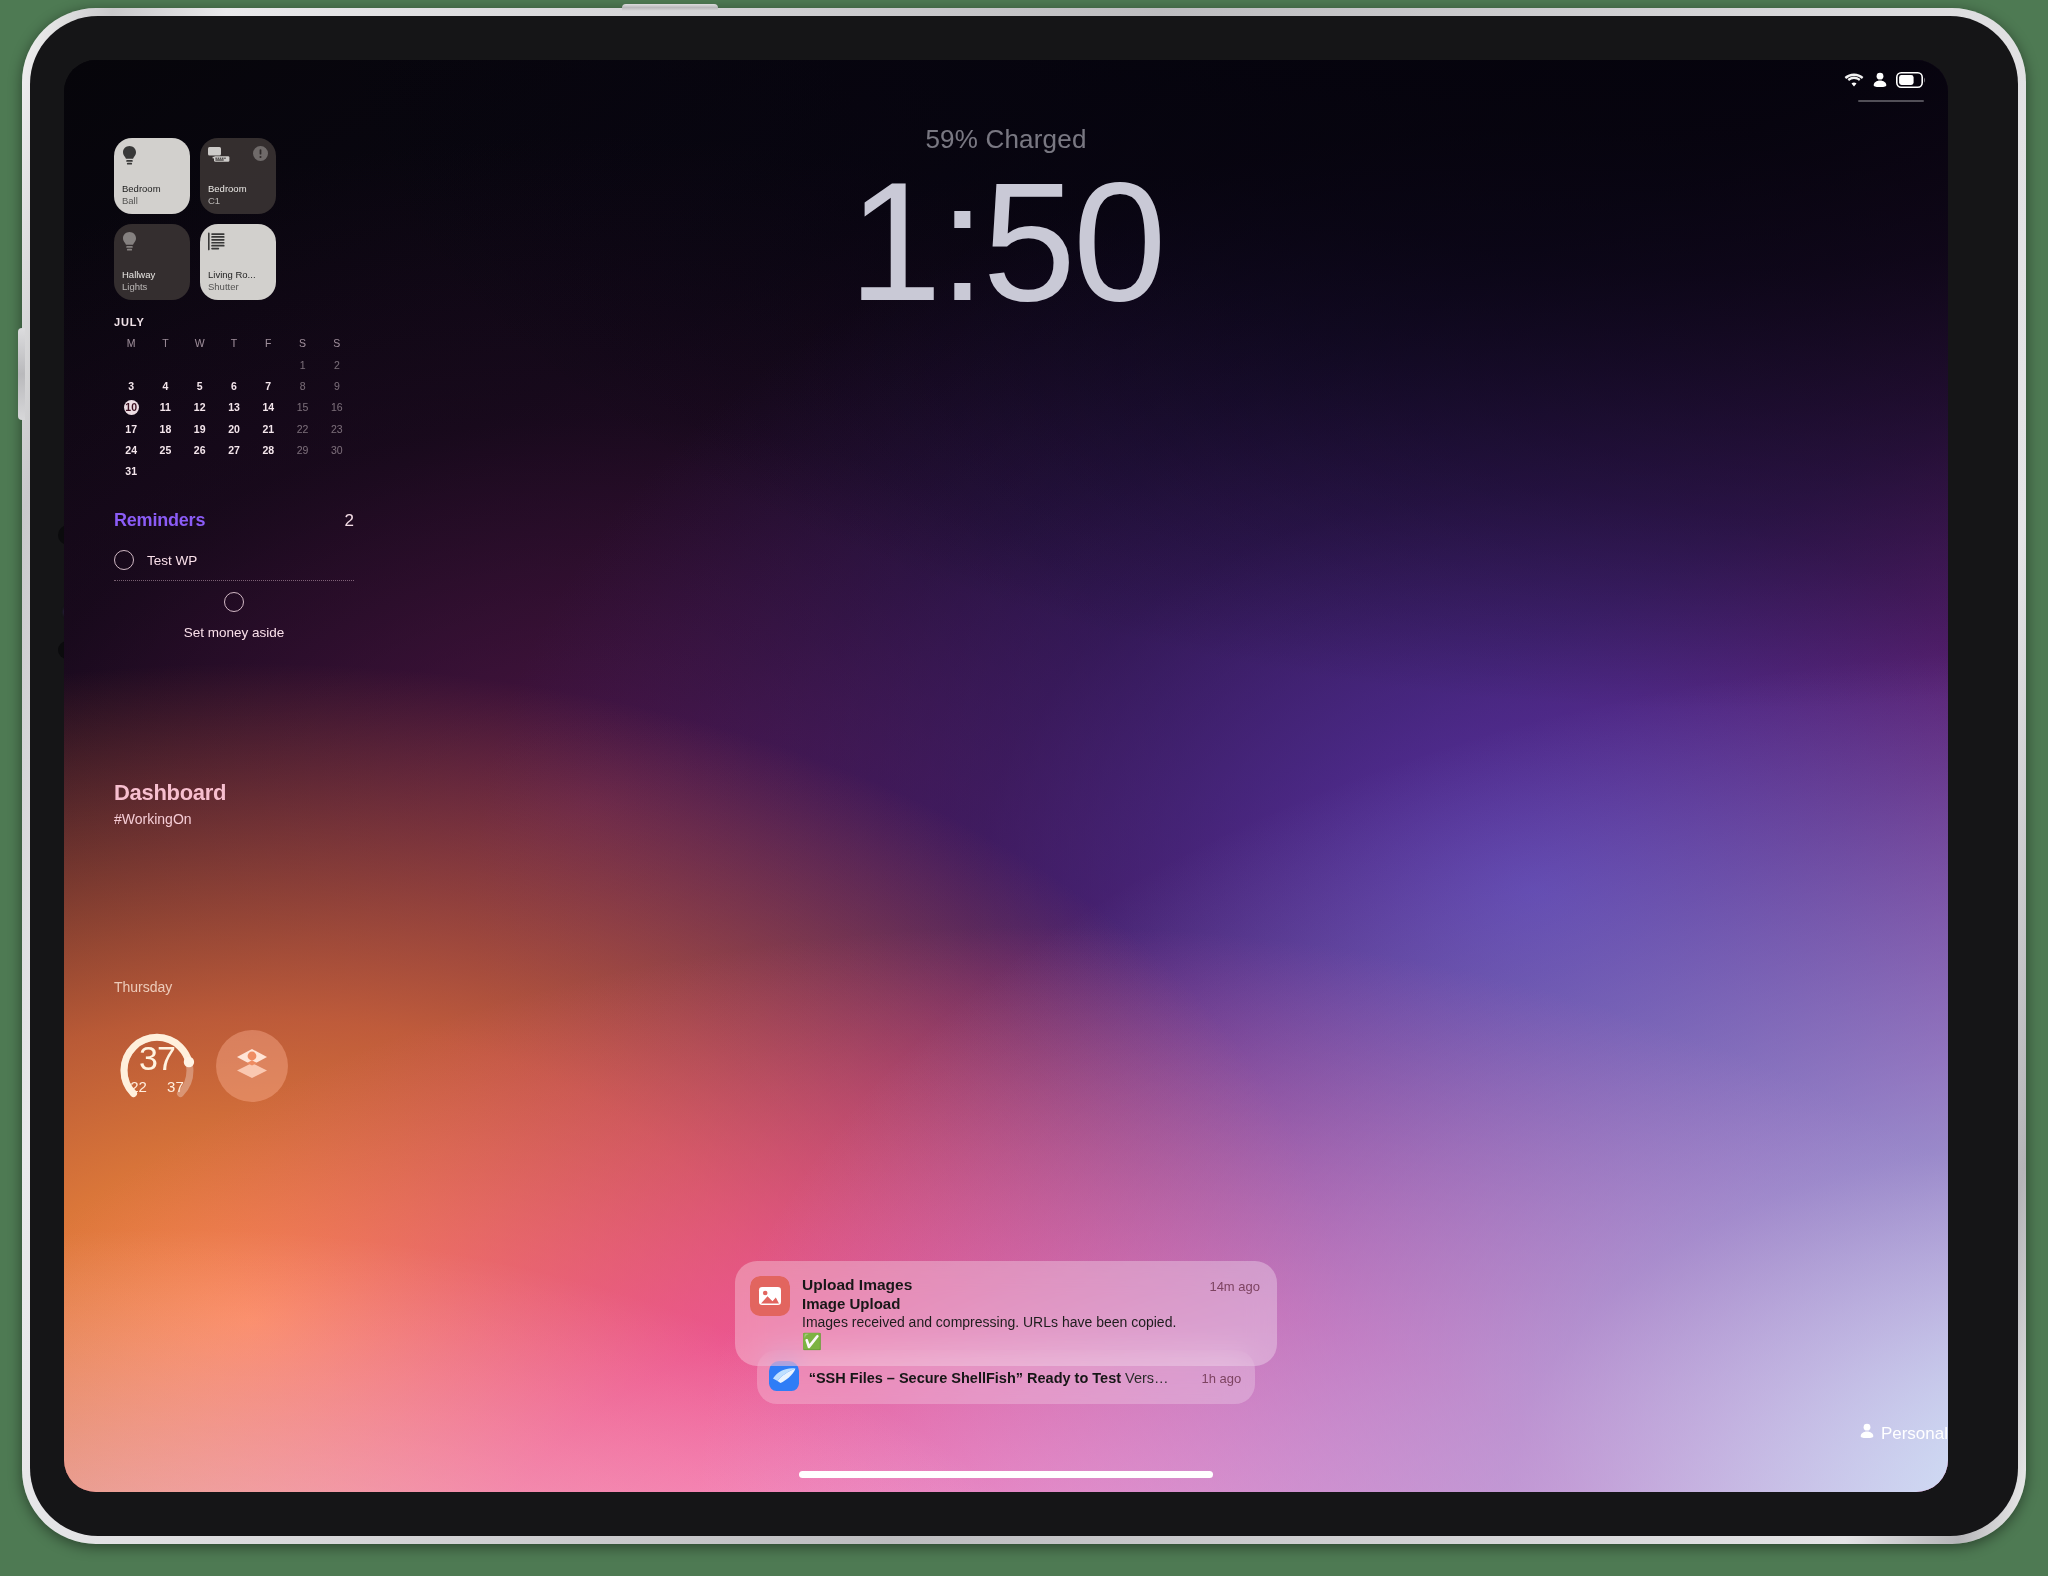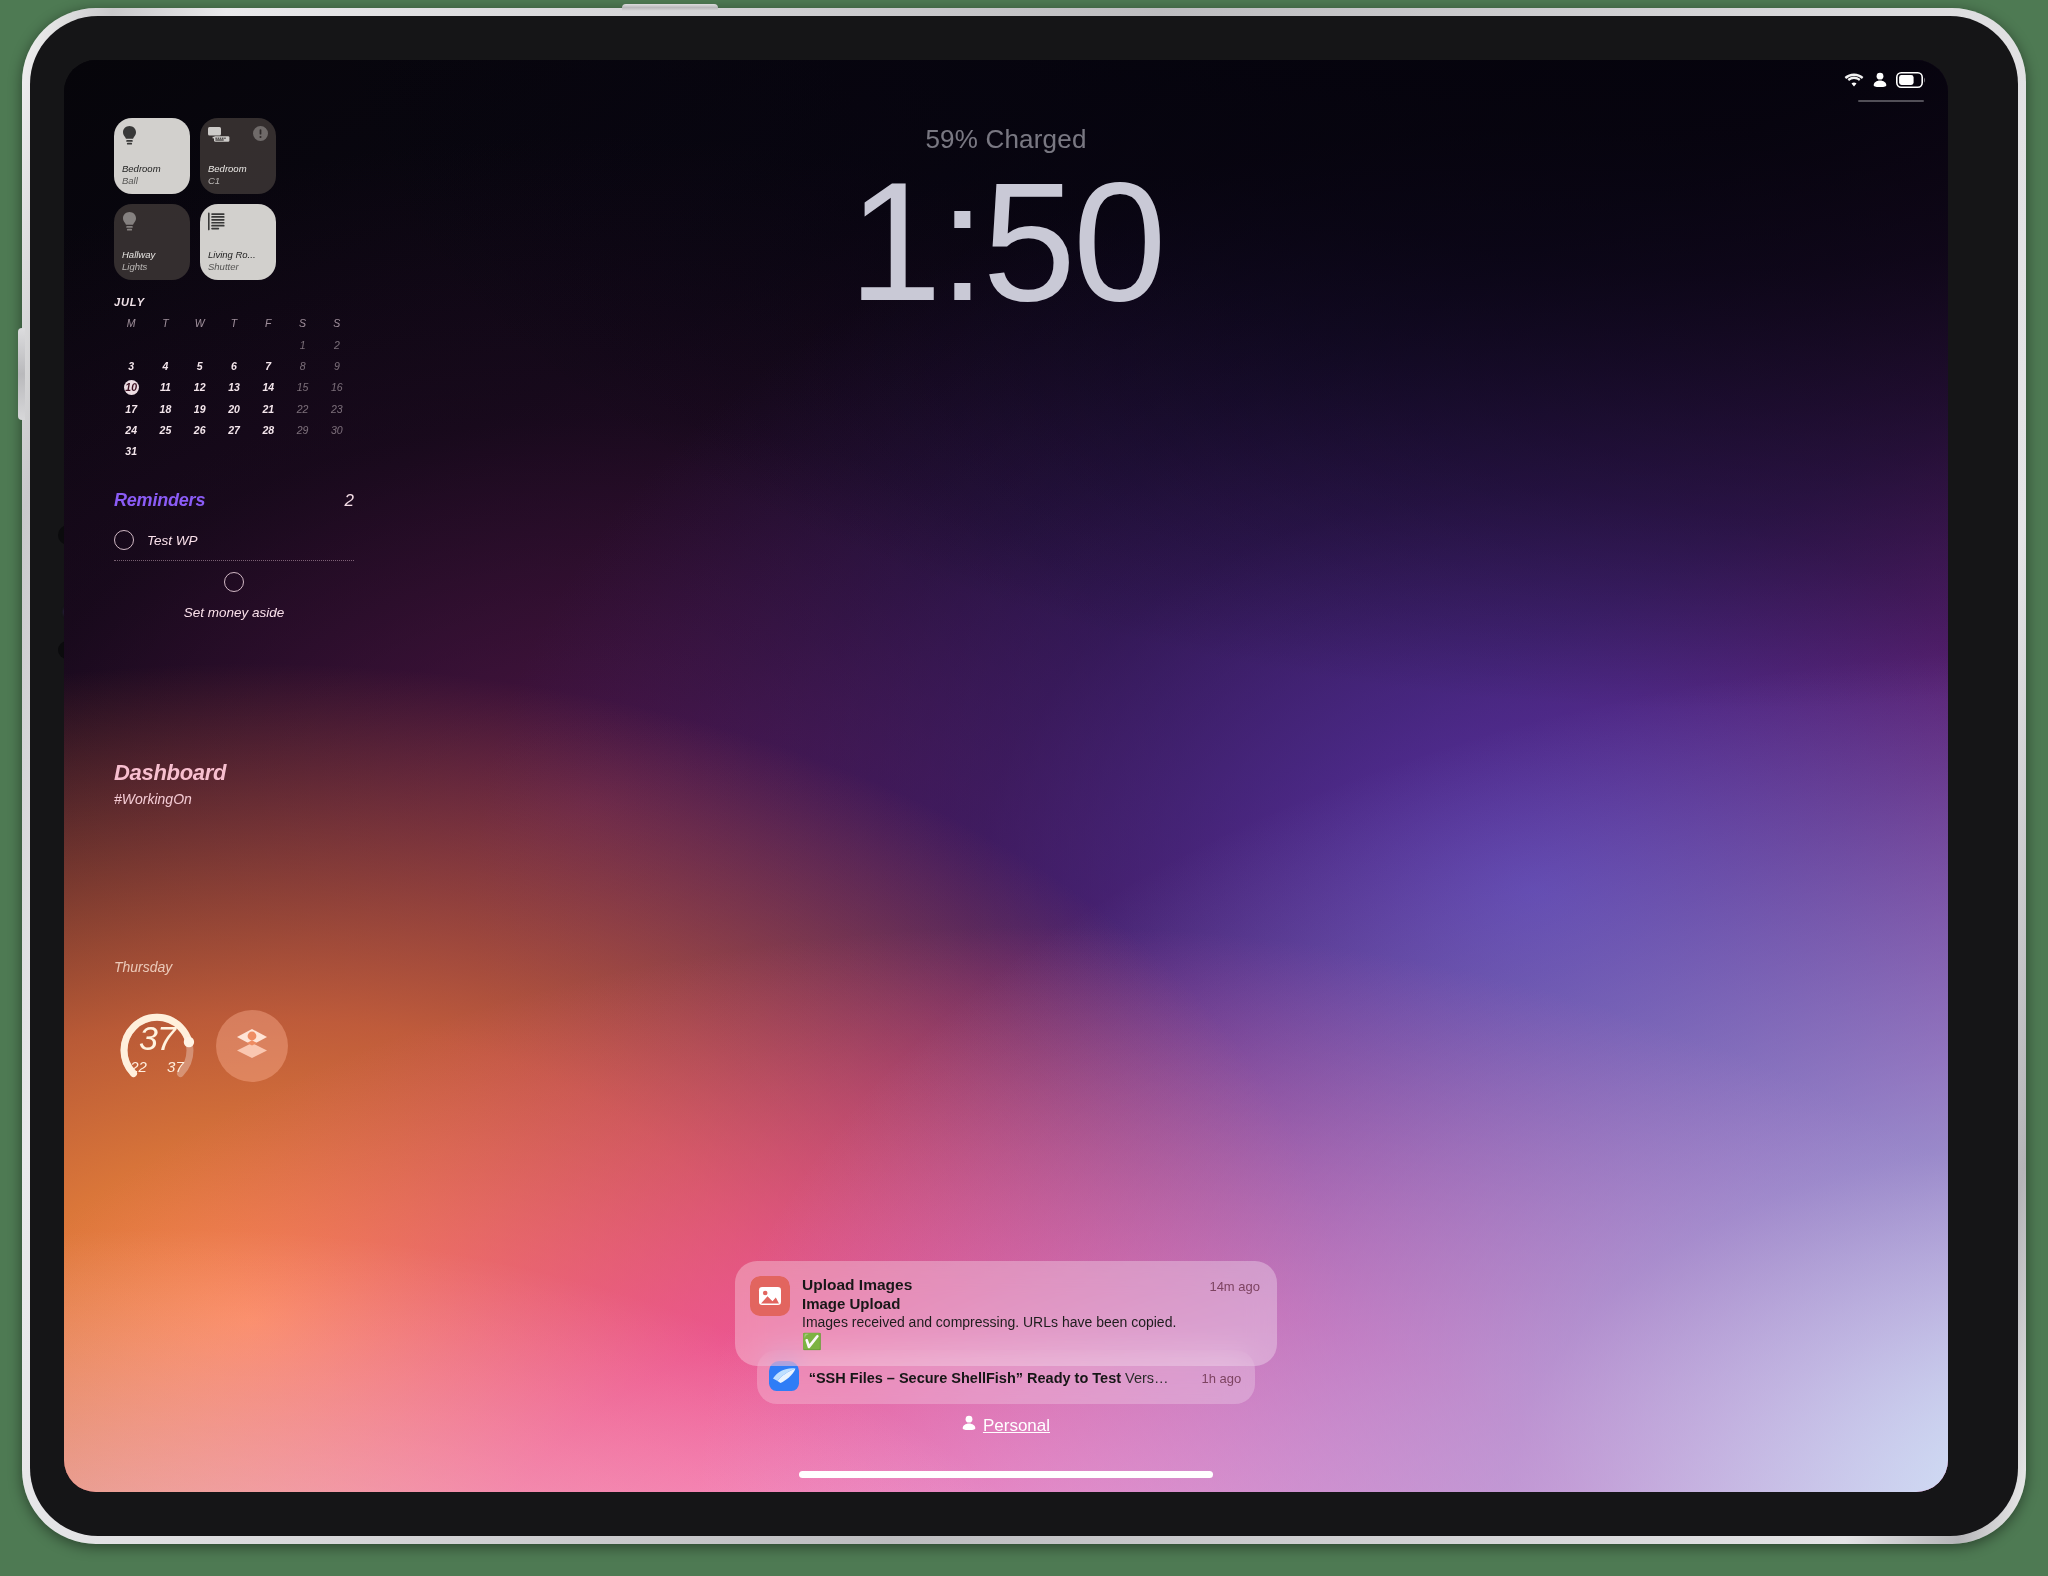--- a/index.html
+++ b/index.html
@@ -142,23 +142,22 @@
     font-size: 168px;
     line-height: 1.02;
     font-weight: 500;
     letter-spacing: -3px;
   }
 
   
   #widget-column {
     position: absolute;
     left: 50px;
-    top: 58px;
+    top: 78px;
     width: 240px;
-    font-style: italic;
   }
 
   
   #home-tiles {
     display: grid;
     grid-template-columns: 76px 76px;
     gap: 10px;
   }
   .home-tile {
     position: relative;
@@ -385,28 +384,27 @@
     text-overflow: ellipsis;
     flex: 1;
     min-width: 0;
   }
   .notif-compact-title .dim { font-weight: 400; color: #2c2c2c; }
 
   
   #focus-pill {
     position: absolute;
     left: 0; right: 0;
-    bottom: 56px;
+    bottom: 48px;
     display: flex;
     align-items: center;
-    justify-content: center;
+    justify-content: flex-end;
     gap: 7px;
     color: #fff;
     font-size: 17px;
-    text-decoration: underline;
   }
   #home-indicator {
     position: absolute;
     left: 50%;
     transform: translateX(-50%);
     bottom: 14px;
     width: 414px;
     height: 7px;
     border-radius: 5px;
     background: #fff;

